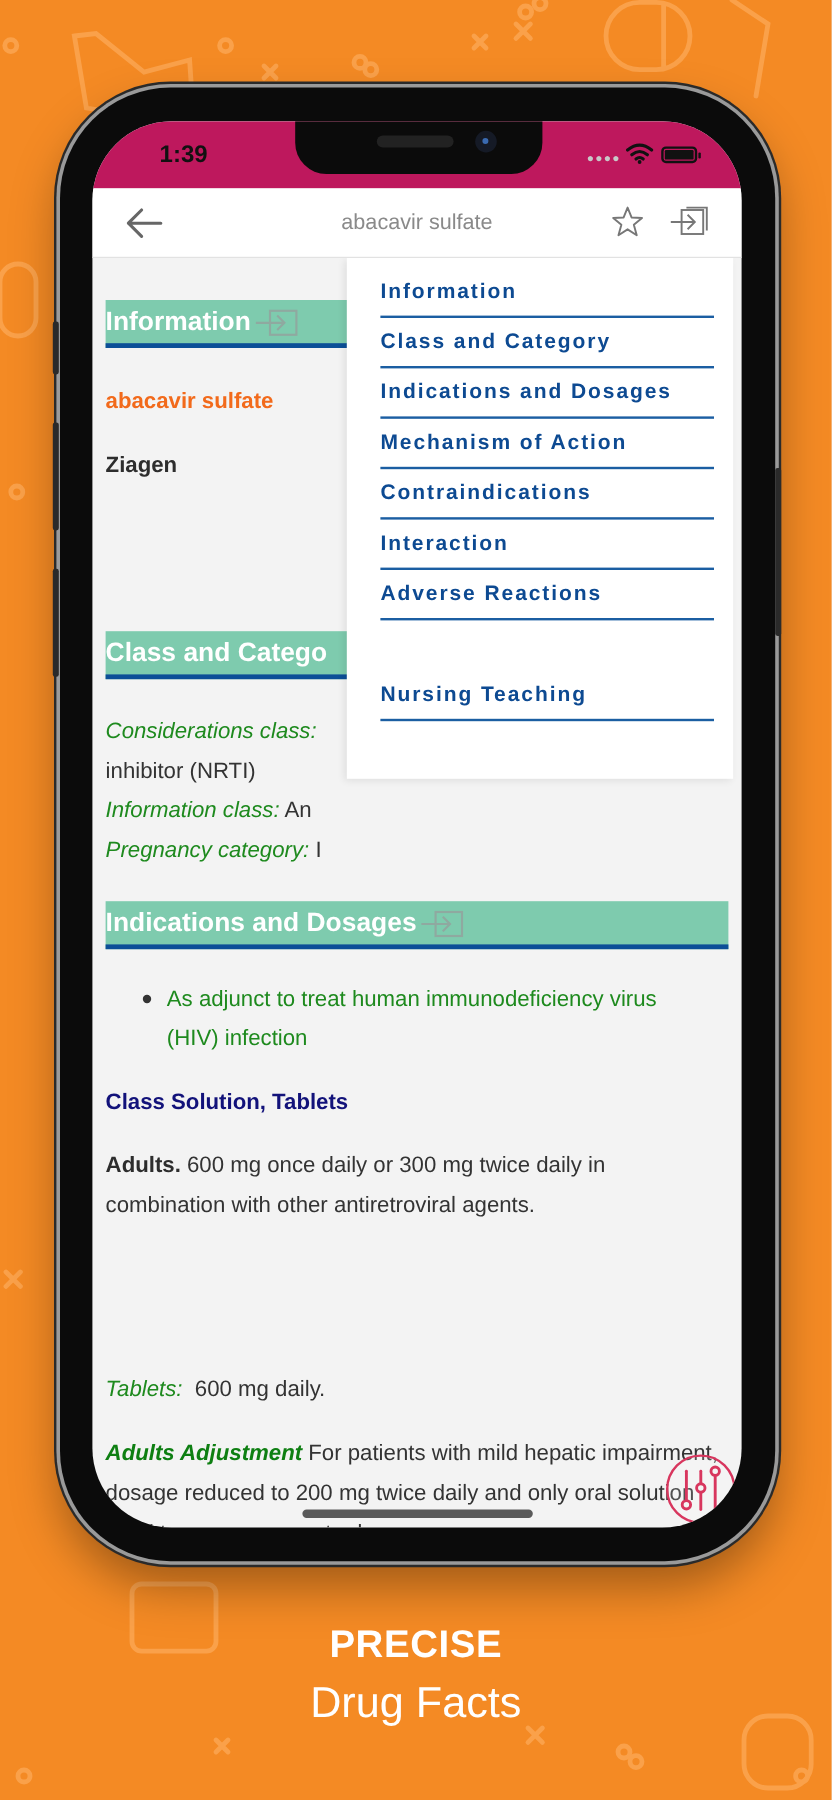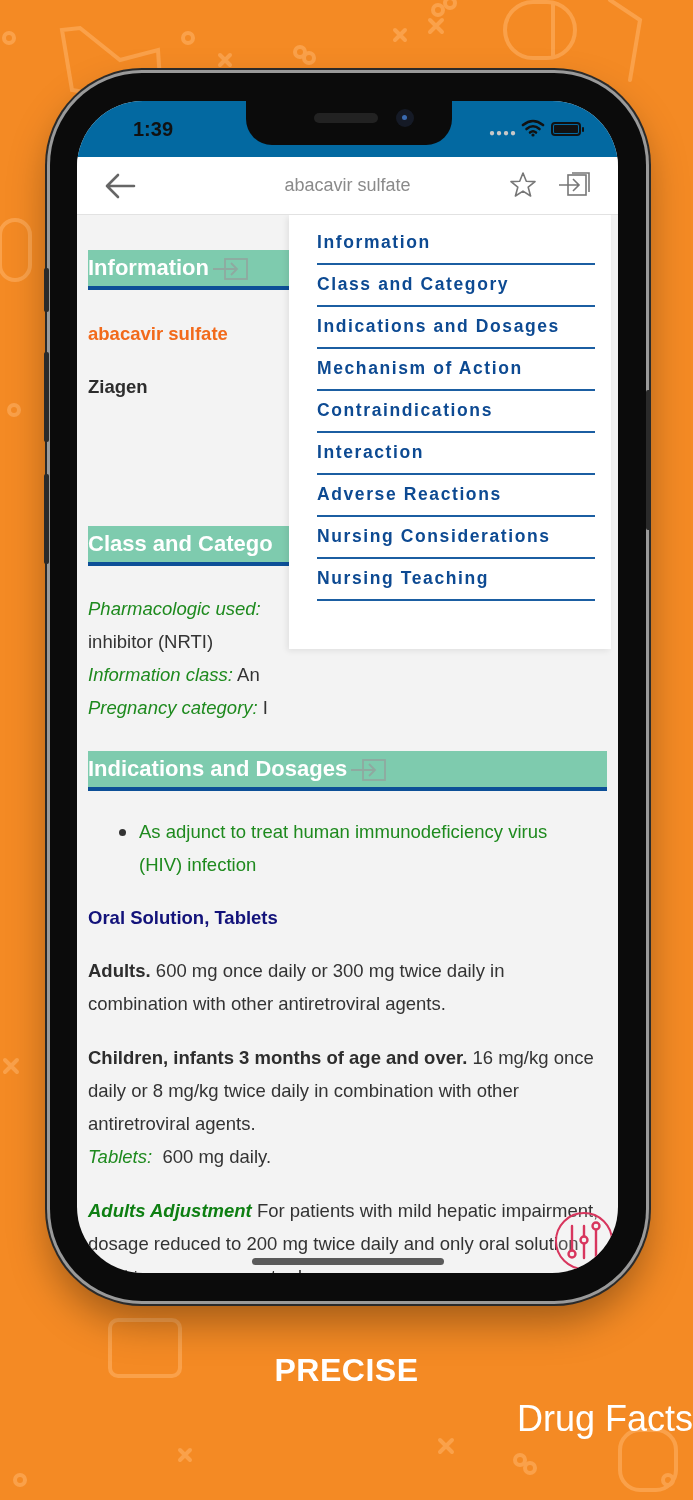--- a/index.html
+++ b/index.html
@@ -21,21 +21,21 @@
       background: #f3f3f3; border-radius: 66px; overflow: hidden;
     }
     .notch {
       position: absolute; left: 169px; top: 0; width: 206px; height: 44px;
       background: #0b0b0b; border-bottom-left-radius: 26px; border-bottom-right-radius: 26px; z-index: 20;
     }
     .speaker { position: absolute; left: 68px; top: 12px; width: 64px; height: 10px; border-radius: 5px; background: #222; }
     .camera { position: absolute; left: 150px; top: 8px; width: 18px; height: 18px; border-radius: 50%; background: #151a26; }
     .camera::after { content: ""; position: absolute; left: 6px; top: 6px; width: 5px; height: 5px; border-radius: 50%; background: #3a6ab0; }
     .status-bar {
-      position: absolute; left: 0; top: 0; width: 541px; height: 56px; background: #0369a1; z-index: 10;
+      position: absolute; left: 0; top: 0; width: 541px; height: 56px; background: #be185d; z-index: 10;
     }
     .time { position: absolute; left: 56px; top: 17px; font-size: 20px; font-weight: bold; color: #111; }
     .signal-dots { position: absolute; left: 412px; top: 26px; font-size: 10px; color: #c8c8c8; letter-spacing: 1px; }
     .wifi { position: absolute; left: 444px; top: 18px; }
     .battery { position: absolute; left: 474px; top: 21px; width: 30px; height: 14px; border: 2px solid #111; border-radius: 4px; }
     .battery::before { content: ""; position: absolute; left: 1px; top: 1px; right: 1px; bottom: 1px; background: #111; border-radius: 1px; }
     .battery::after { content: ""; position: absolute; right: -5px; top: 3px; width: 2px; height: 5px; background: #111; border-radius: 1px; }
     .nav-bar {
       position: absolute; left: 0; top: 56px; width: 541px; height: 58px; background: #fff;
       border-bottom: 1px solid #e2e2e2; z-index: 10;
@@ -71,21 +71,21 @@
       position: absolute; left: 28px; width: 278px; height: 42px; border-bottom: 2px solid #1B5EA2;
       font-size: 17.5px; font-weight: bold; color: #0D4A92; letter-spacing: 1.6px; padding-top: 9px; cursor: pointer;
       white-space: nowrap;
     }
     .home-indicator { position: absolute; left: 175px; top: 1157px; width: 192px; height: 7px; border-radius: 4px; background: #5a5a5a; z-index: 15; }
     .fab {
       position: absolute; left: 478px; top: 1111px; width: 58px; height: 58px; border-radius: 50%;
       border: 2px solid #D8365E; background: rgba(255,255,255,0.15); z-index: 12; cursor: pointer;
     }
     .caption-1 { position: absolute; left: 0; right: 0; top: 1352px; text-align: center; color: #fff; font-size: 32px; font-weight: bold; letter-spacing: 0.5px; }
-    .caption-2 { position: absolute; left: 0; right: 0; top: 1398px; text-align: right; color: #fff; font-size: 36px; }
+    .caption-2 { position: absolute; left: 0; right: 0; top: 1398px; text-align: center; color: #fff; font-size: 36px; }
   </style>
 </head>
 <body>
 
 <svg class="bg-deco" width="693" height="1500" viewBox="0 0 693 1500">
   <g fill="none" stroke="#FFB46A" stroke-width="4" opacity="0.55" stroke-linecap="round">
     <path d="M62 30 L80 28 L120 60 L158 50 L160 80 L110 96 L72 90 Z"></path>
     <rect x="505" y="2" width="70" height="56" rx="28"></rect>
     <line x1="553" y1="4" x2="553" y2="56"></line>
     <path d="M610 0 L640 20 L630 80"></path>
@@ -165,63 +165,59 @@
             <rect x="12" y="2" width="22" height="20" stroke="#8fa9a0" stroke-width="1.8" fill="none"></rect>
           </svg></span>
     </div>
     <div class="p orange" style="top:102px;">abacavir sulfate</div>
     <div class="p bold-dark" style="top:155px;">Ziagen</div>
 
     <div class="section-head" style="top:311px;">
       <span class="txt">Class and Catego</span>
     </div>
     <div class="p" style="top:377px;">
-      <span class="green-i">Pharmacologic used:</span>
+      <span class="green-i">Considerations class:</span>
     </div>
     <div class="p" style="top:410px;">inhibitor (NRTI)</div>
     <div class="p" style="top:443px;">
       <span class="green-i">Information class:</span> <span>An</span>
     </div>
     <div class="p" style="top:476px;">
       <span class="green-i">Pregnancy category:</span> <span>I</span>
     </div>
 
     <div class="section-head" style="top:536px;">
       <span class="txt"><span>Indications and Dosages</span><svg class="jump" width="36" height="24" viewBox="0 0 36 24">
             <path d="M0 12 H24 M18 6 L24 12 L18 18" stroke="#8fa9a0" stroke-width="1.8" fill="none"></path>
             <rect x="12" y="2" width="22" height="20" stroke="#8fa9a0" stroke-width="1.8" fill="none"></rect>
           </svg></span>
     </div>
     <div class="bullet" style="top:600px;">
       <span class="dot"></span>
       <span>As adjunct to treat human immunodeficiency virus (HIV) infection</span>
     </div>
-    <div class="p navy-b" style="top:686px;">Oral Solution, Tablets</div>
+    <div class="p navy-b" style="top:686px;">Class Solution, Tablets</div>
     <div class="p" style="top:739px;">
       <span class="bold-dark">Adults.</span><span> 600 mg once daily or 300 mg twice daily in combination with other antiretroviral agents.</span>
-    </div>
-    <div class="p" style="top:826px;">
-      <span class="bold-dark">Children, infants 3 months of age and over.</span><span> 16 mg/kg once daily or 8 mg/kg twice daily in combination with other antiretroviral agents.</span>
     </div>
     <div class="p" style="top:925px;">
       <span class="green-i">Tablets:</span><span style="white-space:pre">  600 mg daily.</span>
     </div>
     <div class="p" style="top:979px;">
       <span class="green-bi">Adults Adjustment</span><span> For patients with mild hepatic impairment, dosage reduced to 200 mg twice daily and only oral solution used to ensure accurate dosage.</span>
     </div>
 
     <div class="toc-menu">
       <div class="toc-item" style="top:8px;">Information</div>
       <div class="toc-item" style="top:50px;">Class and Category</div>
       <div class="toc-item" style="top:92px;">Indications and Dosages</div>
       <div class="toc-item" style="top:134px;">Mechanism of Action</div>
       <div class="toc-item" style="top:176px;">Contraindications</div>
       <div class="toc-item" style="top:218px;">Interaction</div>
       <div class="toc-item" style="top:260px;">Adverse Reactions</div>
-      <div class="toc-item" style="top:302px;">Nursing Considerations</div>
       <div class="toc-item" style="top:344px;">Nursing Teaching</div>
     </div>
   </div>
 
   <div class="fab">
     <svg width="54" height="54" viewBox="0 0 54 54">
       <g stroke="#D8365E" stroke-width="2.4" fill="none" stroke-linecap="round">
         <line x1="15" y1="12" x2="15" y2="36"></line>
           <circle cx="15" cy="40" r="3.5"></circle>
         <line x1="27" y1="12" x2="27" y2="22"></line>

